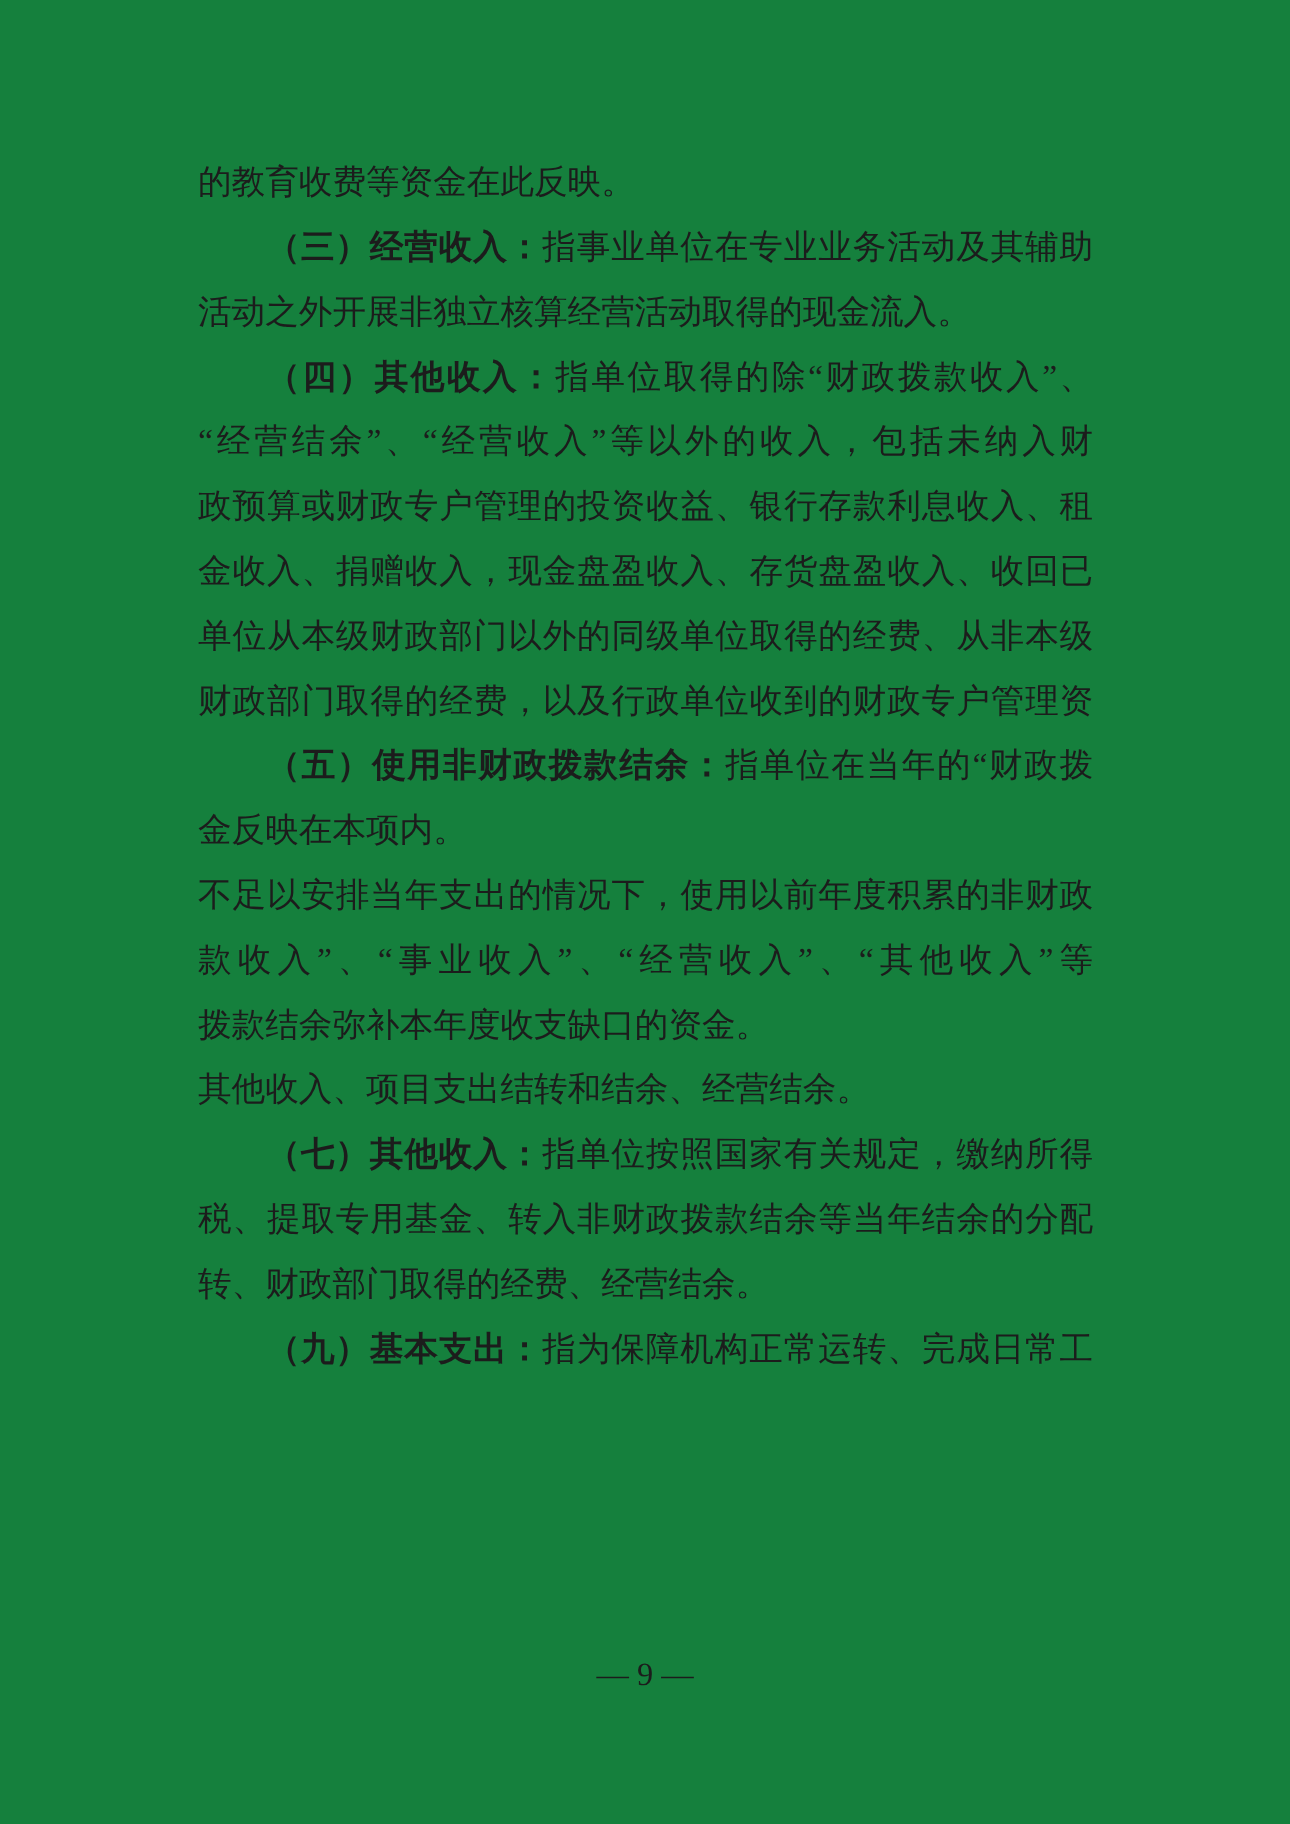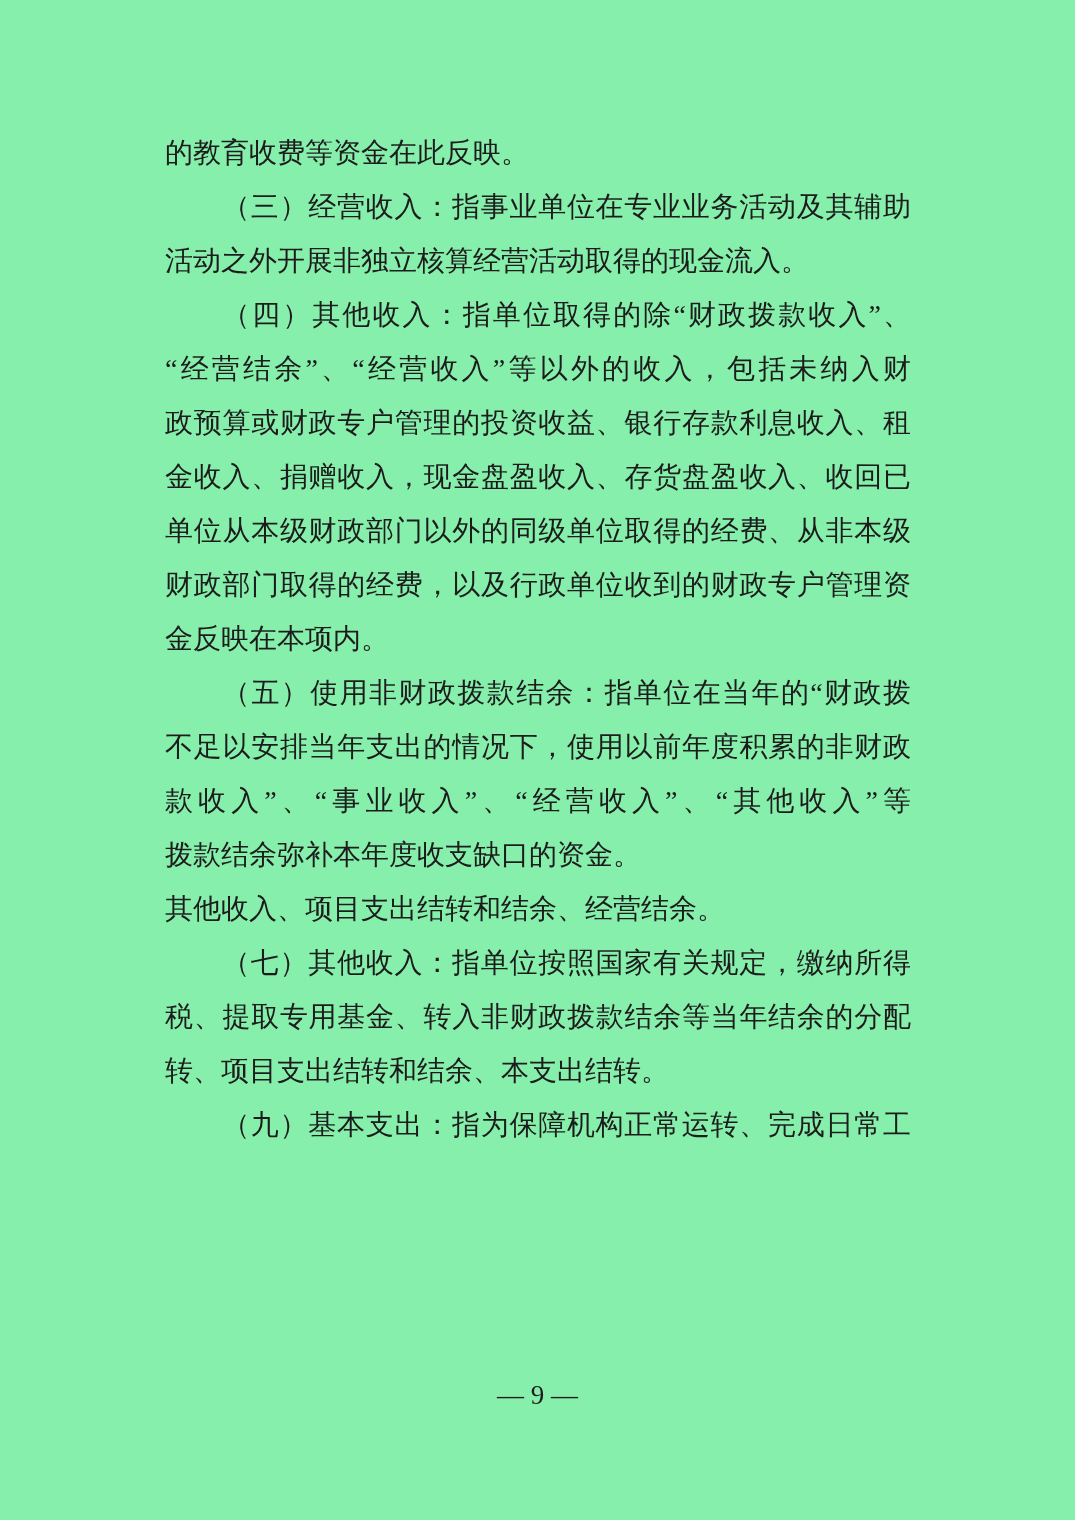--- a/index.html
+++ b/index.html
@@ -4,21 +4,21 @@
 <style>
   html, body {
     margin: 0;
     padding: 0;
     background: #ffffff;
   }
   .page {
     position: relative;
     width: 1075px;
     height: 1520px;
-    background: #86efac;
+    background: #15803d;
     overflow: hidden;
     font-family: "Liberation Serif", "DejaVu Serif", serif;
     color: #1c1c1c;
   }
   .doc {
     position: absolute;
     left: 165px;
     top: 126px;
     width: 746px;
   }
@@ -31,21 +31,21 @@
     text-align-last: justify;
     white-space: nowrap;
   }
   .line.end {
     text-align-last: left;
   }
   .line.indent {
     padding-left: 57px;
   }
   .line b {
-    font-weight: 400;
+    font-weight: 700;
   }
   .footer {
     position: absolute;
     left: 0;
     top: 1368px;
     width: 100%;
     height: 54px;
     line-height: 54px;
     text-align: center;
     font-size: 27px;
@@ -59,27 +59,27 @@
   <main class="doc">
       <div class="line end">的教育收费等资金在此反映。</div>
       <div class="line indent"><b>（三）经营收入：</b>指事业单位在专业业务活动及其辅助</div>
       <div class="line end">活动之外开展非独立核算经营活动取得的现金流入。</div>
       <div class="line indent"><b>（四）其他收入：</b>指单位取得的除“财政拨款收入”、</div>
       <div class="line">“经营结余”、“经营收入”等以外的收入，包括未纳入财</div>
       <div class="line">政预算或财政专户管理的投资收益、银行存款利息收入、租</div>
       <div class="line">金收入、捐赠收入，现金盘盈收入、存货盘盈收入、收回已</div>
       <div class="line">单位从本级财政部门以外的同级单位取得的经费、从非本级</div>
       <div class="line">财政部门取得的经费，以及行政单位收到的财政专户管理资</div>
+      <div class="line indent"><b>（五）使用非财政拨款结余：</b>指单位在当年的“财政拨</div>
       <div class="line end">金反映在本项内。</div>
-      <div class="line indent"><b>（五）使用非财政拨款结余：</b>指单位在当年的“财政拨</div>
       <div class="line">不足以安排当年支出的情况下，使用以前年度积累的非财政</div>
       <div class="line">款收入”、“事业收入”、“经营收入”、“其他收入”等</div>
       <div class="line end">拨款结余弥补本年度收支缺口的资金。</div>
       <div class="line end">其他收入、项目支出结转和结余、经营结余。</div>
       <div class="line indent"><b>（七）其他收入：</b>指单位按照国家有关规定，缴纳所得</div>
       <div class="line">税、提取专用基金、转入非财政拨款结余等当年结余的分配</div>
-      <div class="line end">转、项目支出结转和结余、本支出结转。</div>
+      <div class="line end">转、财政部门取得的经费、经营结余。</div>
       <div class="line indent"><b>（九）基本支出：</b>指为保障机构正常运转、完成日常工</div>
     </main>
   <footer class="footer">
     <span>— 9 —</span>
   </footer>
 </div>
 
 </body></html>

